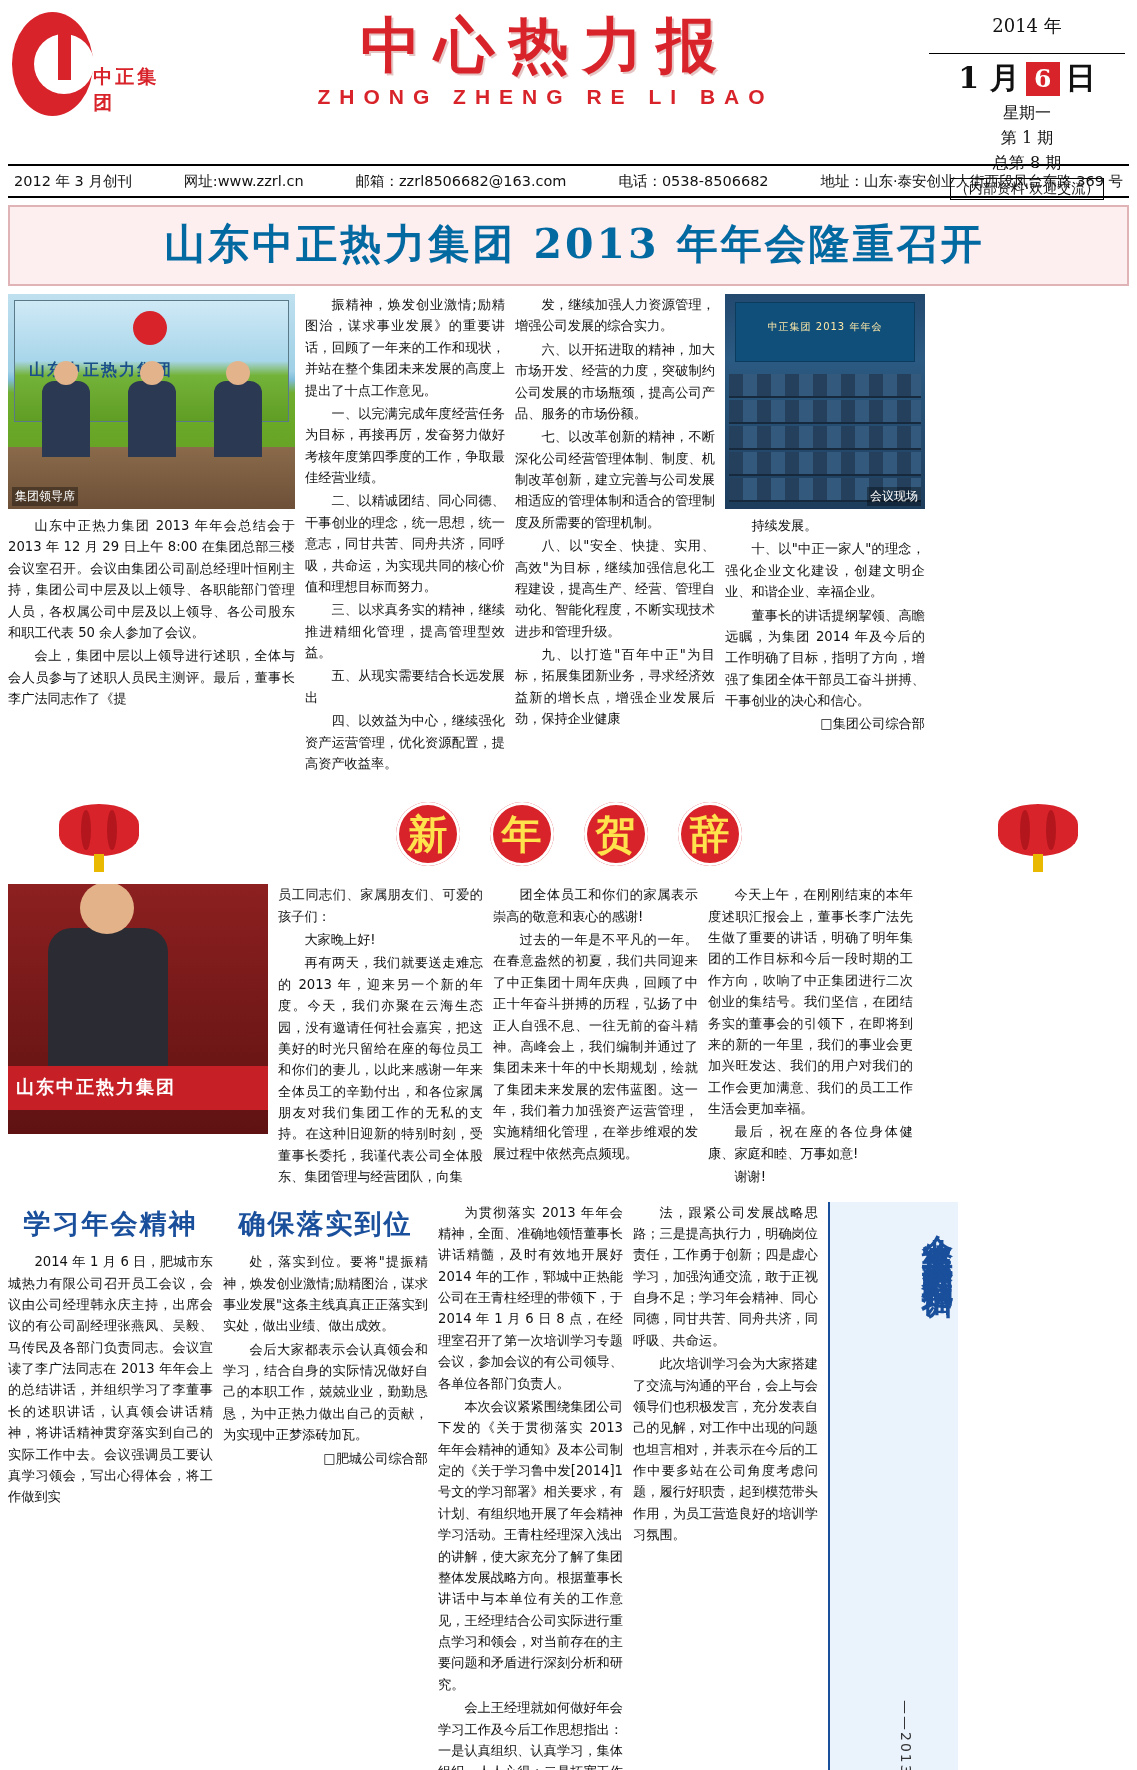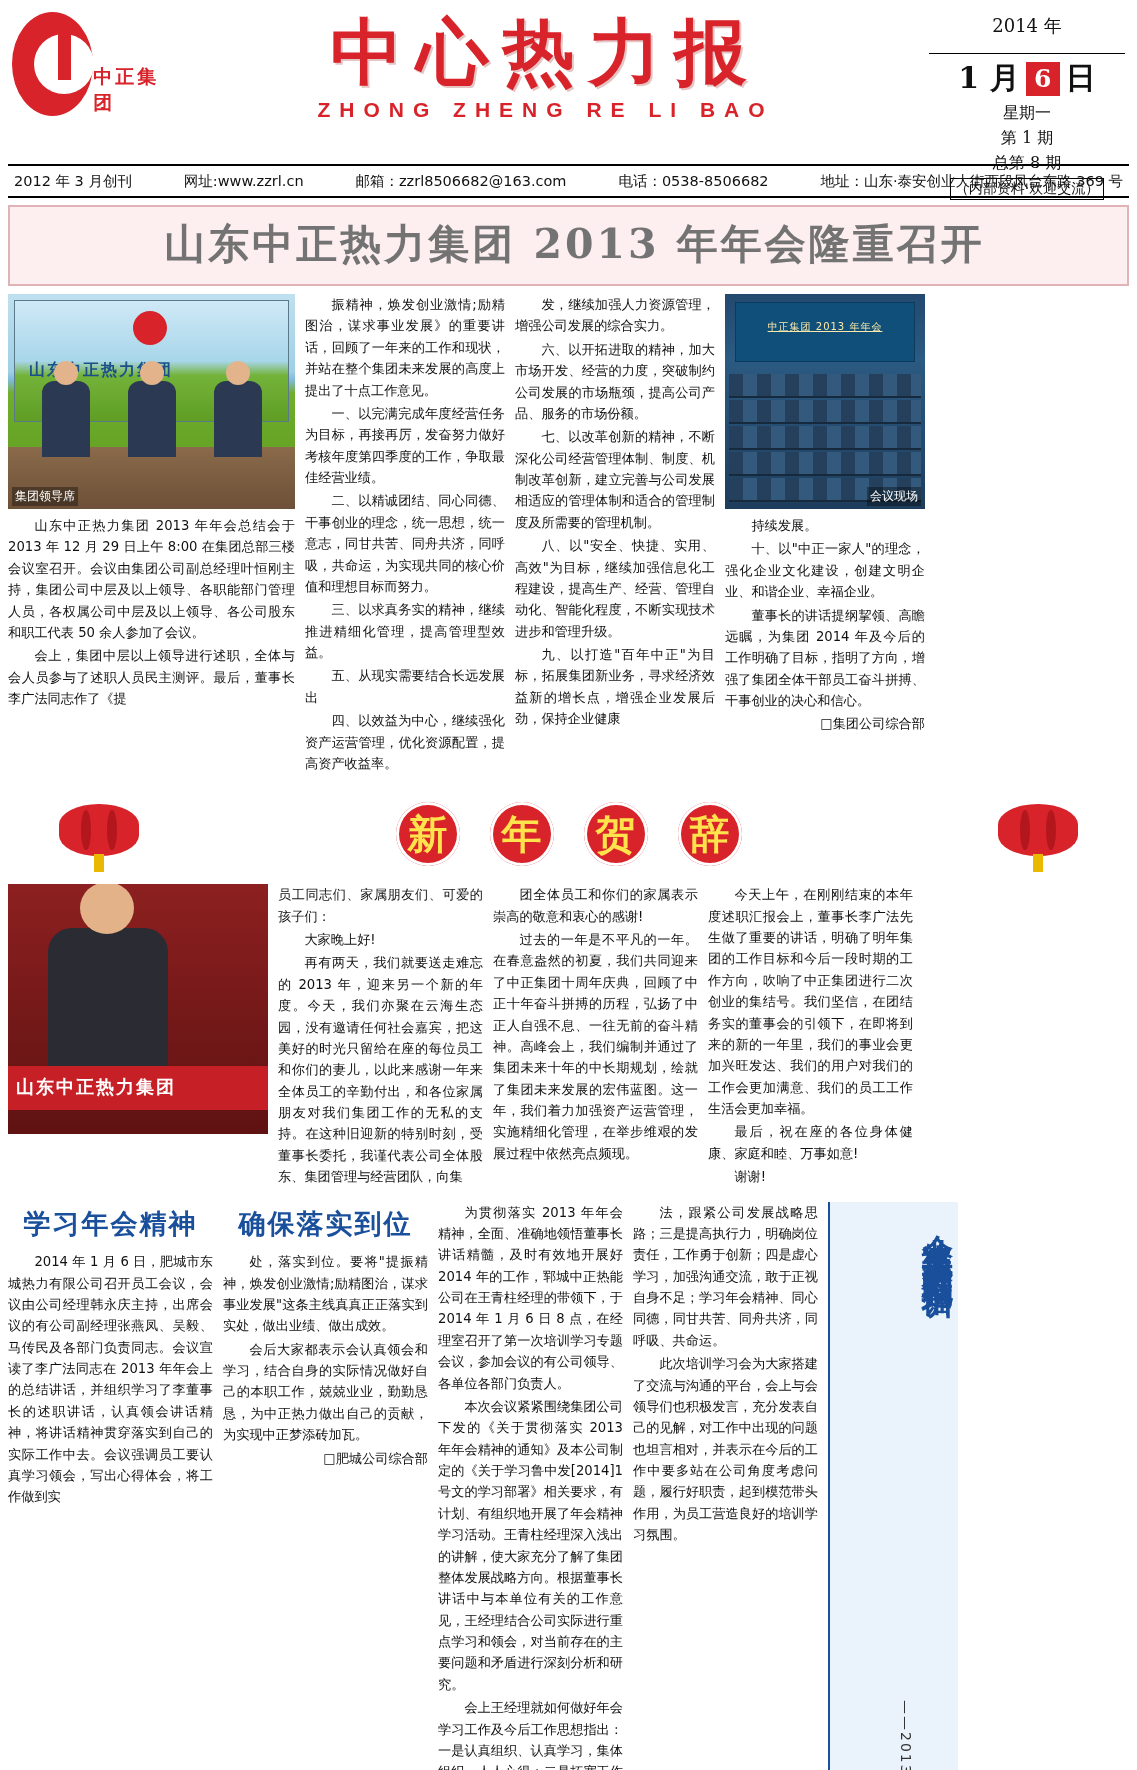--- a/index.html
+++ b/index.html
@@ -66,21 +66,21 @@
   }
   .title-col{
     flex:1;
     display:flex;
     flex-direction:column;
     align-items:center;
     justify-content:flex-start;
     padding-top:6px;
   }
   .paper-title{
-    font-size:72px;
+    font-size:60px;
     font-weight:bold;
     color:#d8232a;
     letter-spacing:14px;
     line-height:1.05;
     font-family:"DejaVu Serif","Liberation Serif",serif;
     text-shadow:2px 2px 0 rgba(150,20,20,.25);
     white-space:nowrap;
   }
   .paper-pinyin{
     margin-top:8px;
@@ -147,21 +147,21 @@
   .headline-box{
     margin-top:7px;
     border:2px solid #e0b3b6;
     background:#fdeef0;
     text-align:center;
     padding:10px 0 12px 0;
   }
   .headline{
     font-size:41px;
     font-weight:bold;
-    color:#737373;
+    color:#0369a1;
     letter-spacing:3px;
     font-family:"DejaVu Serif","Liberation Serif",serif;
     white-space:nowrap;
     padding-left:12px;
   }
   
   .a1{
     display:flex;
     margin-top:8px;
     gap:10px;
@@ -224,21 +224,21 @@
   .p2{
     width:200px;height:215px;
     background:linear-gradient(#23496f 0%,#2b5a82 30%,#1e3d5c 100%);
   }
   .p2 .stage{
     position:absolute;left:10px;top:8px;right:10px;height:58px;
     background:#0f4f7a;border:1px solid #0b3c5d;
   }
   .p2 .stage .t{
     position:absolute;left:50%;top:16px;transform:translateX(-50%);
-    color:#ffe9a8;font-size:10px;white-space:nowrap;letter-spacing:1px;text-decoration:underline;
+    color:#ffe9a8;font-size:10px;white-space:nowrap;letter-spacing:1px;
   }
   .p2 .row{
     position:absolute;left:4px;right:4px;height:22px;
     background:repeating-linear-gradient(90deg,#24405c 0 14px,#33597c 14px 28px);
     border-bottom:2px solid #16293d;
   }
   .p2 .r1{top:80px;} .p2 .r2{top:106px;} .p2 .r3{top:132px;}
   .p2 .r4{top:158px;} .p2 .r5{top:184px;}
   
   .ny{

